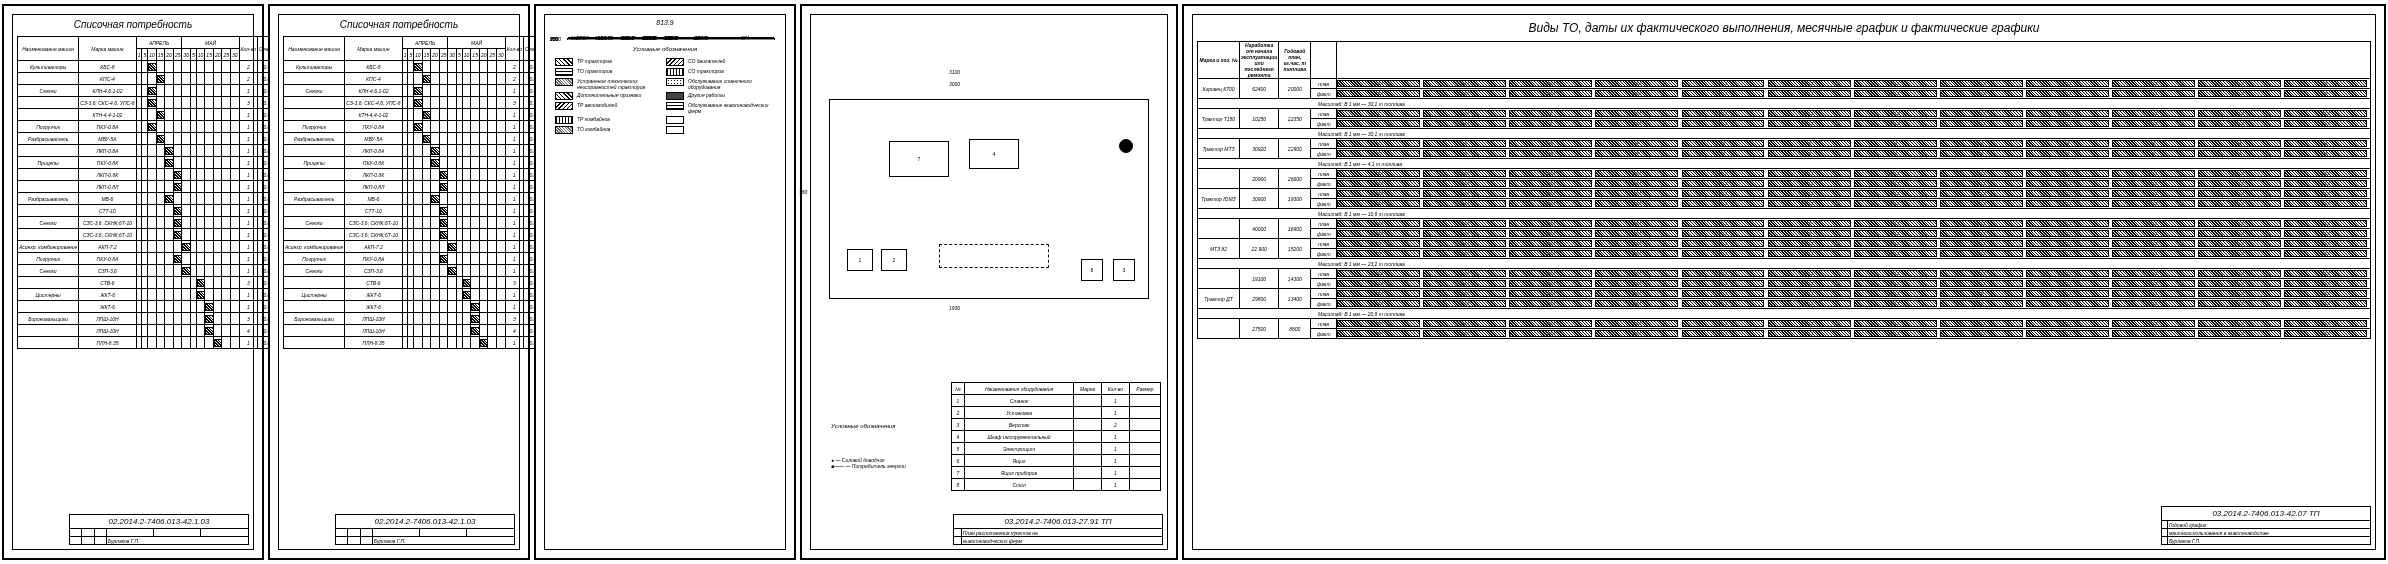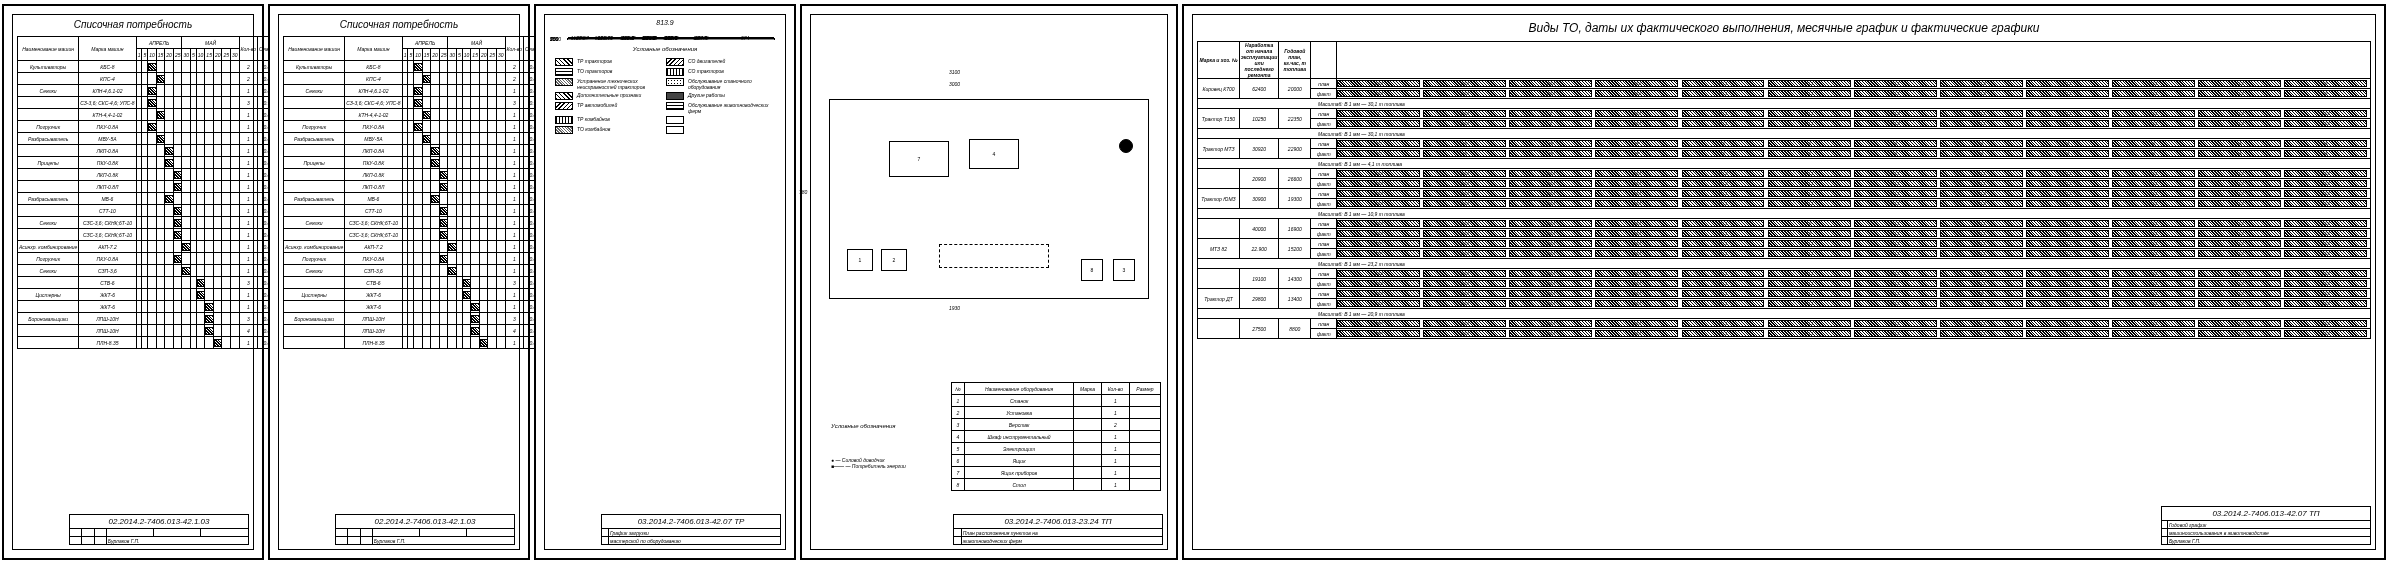--- a/index.html
+++ b/index.html
@@ -1343,37 +1343,20 @@
           <div class="sw hatched-d"></div>
           <div>ТР комбайнов</div>
           <div class="sw "></div>
           <div></div>
           <div class="sw hatched-e"></div>
           <div>ТО комбайнов</div>
           <div class="sw "></div>
           <div></div>
         </div>
     </div>
-    <div class="footer-stamp">
-      <table>
-        <tbody>
-            <tr>
-              <td colspan="6" class="code-box">03.2014.2-7406.013-42.07 ТР</td>
-            </tr>
-        <tr>
-              <td colspan="3"></td>
-              <td colspan="3">График загрузки</td>
-            </tr>
-        <tr>
-              <td colspan="3"></td>
-              <td colspan="3">мастерской по оборудованию</td>
-            </tr>
-      </tbody>
-        </table>
-    </div>
   </div>
 </div>
 
 <div class="sheet" style="width:378px">
   <div class="sheet-inner">
     <div class="plan-zone">
       <div class="plan-room" style="left:0;top:0;width:320px;height:200px"></div>
       <div class="plan-item" style="left:60px;top:42px;width:60px;height:36px">7</div>
       <div class="plan-item" style="left:140px;top:40px;width:50px;height:30px">4</div>
       <div class="plan-item" style="left:110px;top:145px;width:110px;height:24px;border-style:dashed"></div>
@@ -1460,21 +1443,21 @@
               <td>1</td>
               <td></td>
             </tr>
           </tbody>
       </table>
     </div>
     <div class="footer-stamp" style="width:210px">
       <table>
         <tbody>
             <tr>
-              <td colspan="6" class="code-box">03.2014.2-7406.013-23.24 ТП</td>
+              <td colspan="6" class="code-box">03.2014.2-7406.013-27.91 ТП</td>
             </tr>
         <tr>
               <td colspan="3"></td>
               <td colspan="3">План расположения пунктов на</td>
             </tr>
         <tr>
               <td colspan="3"></td>
               <td colspan="3">животноводческих ферм</td>
             </tr>
       </tbody>

